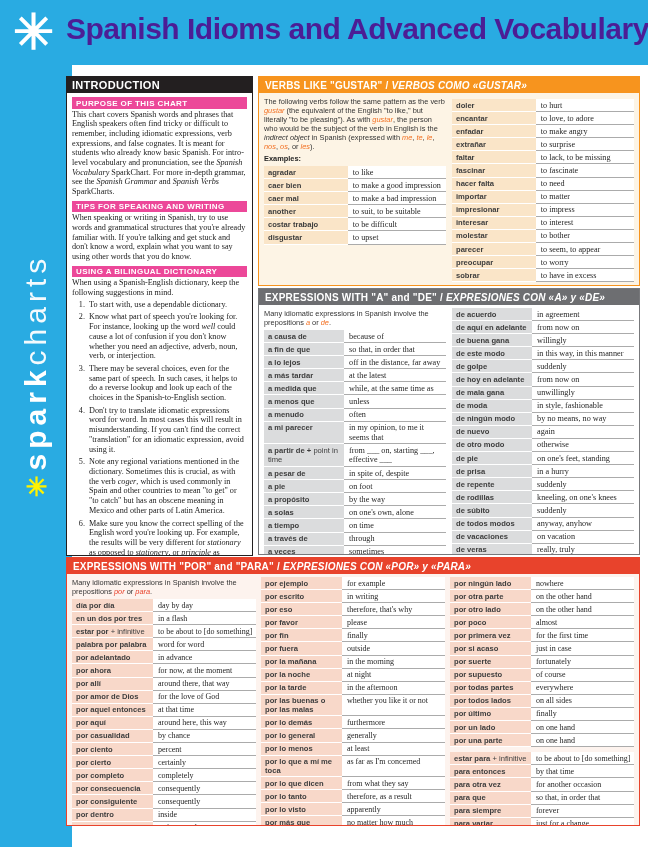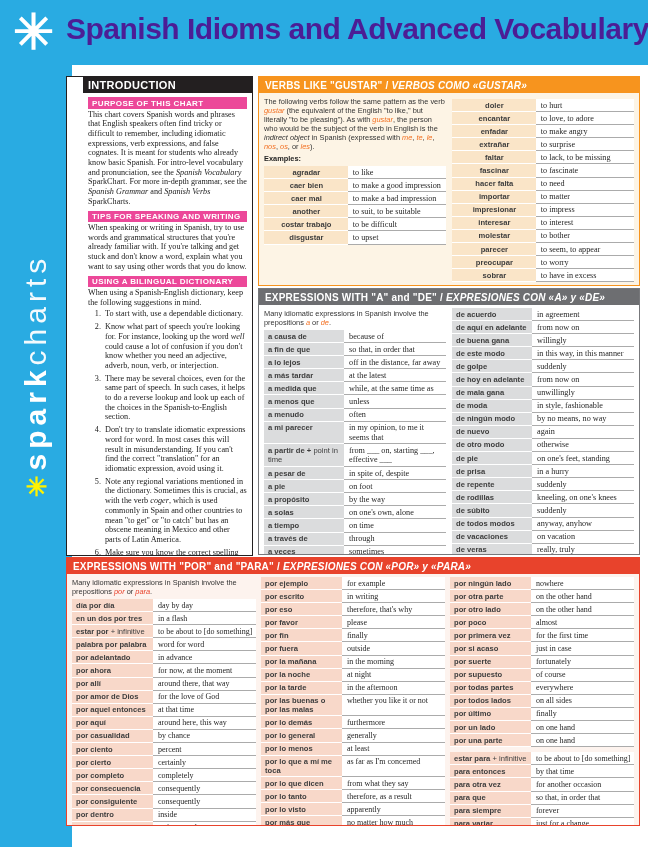--- a/index.html
+++ b/index.html
@@ -50,21 +50,21 @@
   .en-cell {
     flex:1; min-width:0; font-family:"Liberation Serif", serif; font-size:8.2px; line-height:9.6px;
     color:#262626; padding:1.5px 2px 1px 5px; border-bottom:1px solid #ababab; background:#ffffff;
   }
   .sintro { font-size:7.4px; line-height:9px; color:#333; margin:1px 0 3px; }
   .seg-es { color:#F26F21; font-style:italic; }
   .seg-esr { color:#E8432C; font-style:italic; }
   .seg-em { font-style:italic; }
 
   
-  #intro-box { left:66px; top:76px; width:187px; height:480px; border:1px solid #231F20; background:#fff;padding-left:16px; }
+  #intro-box { left:66px; top:76px; width:187px; height:480px; border:1px solid #231F20; background:#fff; }
   .intro-head { background:#231F20; color:#fff; font-weight:bold; font-size:11px; padding:2px 5px 2px; letter-spacing:.3px; }
   .intro-body { padding:2px 5px 0 5px; }
   .sub-head {
     background:#ec4899; color:#fff; font-weight:bold; font-size:8px; letter-spacing:.4px;
     padding:1.5px 4px 1px; margin:4px 0 1px;
   }
   .intro-body .sub-head:first-child { margin-top:2px; }
   .btext {
     font-family:"Liberation Serif", serif; font-size:8.2px; line-height:9.7px; color:#222;
     margin-bottom:2px;
@@ -73,21 +73,21 @@
   .dict-item { display:flex; margin-bottom:3px; }
   .dict-item .num {
     flex:none; width:13px; text-align:right; margin-right:4px;
     font-family:"Liberation Serif", serif; font-size:8.2px; line-height:9.7px; color:#222;
   }
   .dict-item .itxt { flex:1; font-family:"Liberation Serif", serif; font-size:8.2px; line-height:9.7px; color:#222; }
 
   
   #gustar-box { left:258px; top:76px; width:382px; height:210px; border:1px solid #F7941E; background:#FDF4E5; }
   #gustar-box .sec-head { background:#F7941E; }
-  #gustar-box .es-cell { background:#FAE5C8;text-align:center; }
+  #gustar-box .es-cell { background:#FAE5C8; }
   .ex-label { font-size:7.4px; font-weight:bold; margin:2px 0 0; }
   .example { font-size:7.4px; line-height:9px; color:#333; margin-bottom:1px; }
   #gustar-box .vtable { margin-top:3px; }
   #gustar-box .vrow { min-height:11px; }
 
   
   #ade-box { left:258px; top:288px; width:382px; height:267px; border:1px solid #77787B; background:#ffffff; }
   #ade-box .sec-head { background:#6D6E71; }
   #ade-box .es-cell { background:#DBDCDD; width:44%; }
   #ade-box .vrow { min-height:12.1px; }

